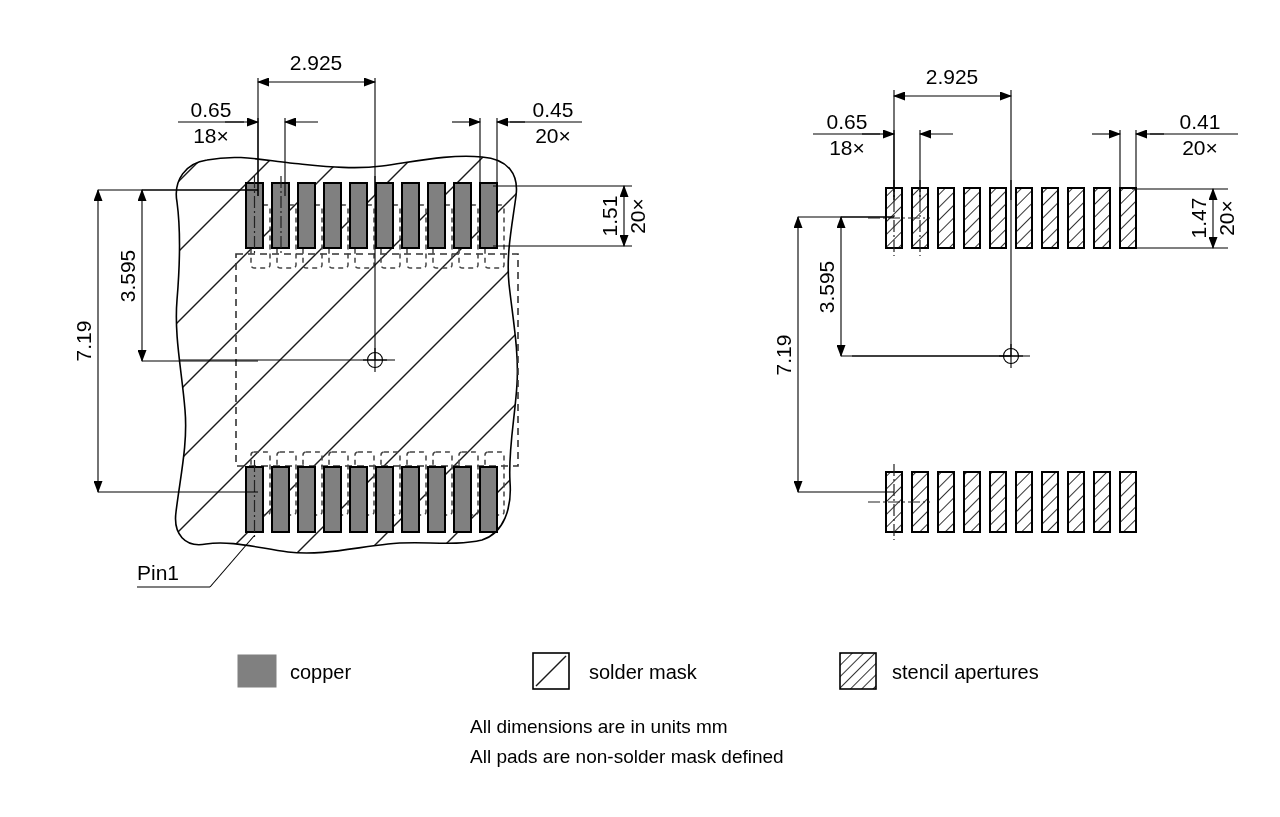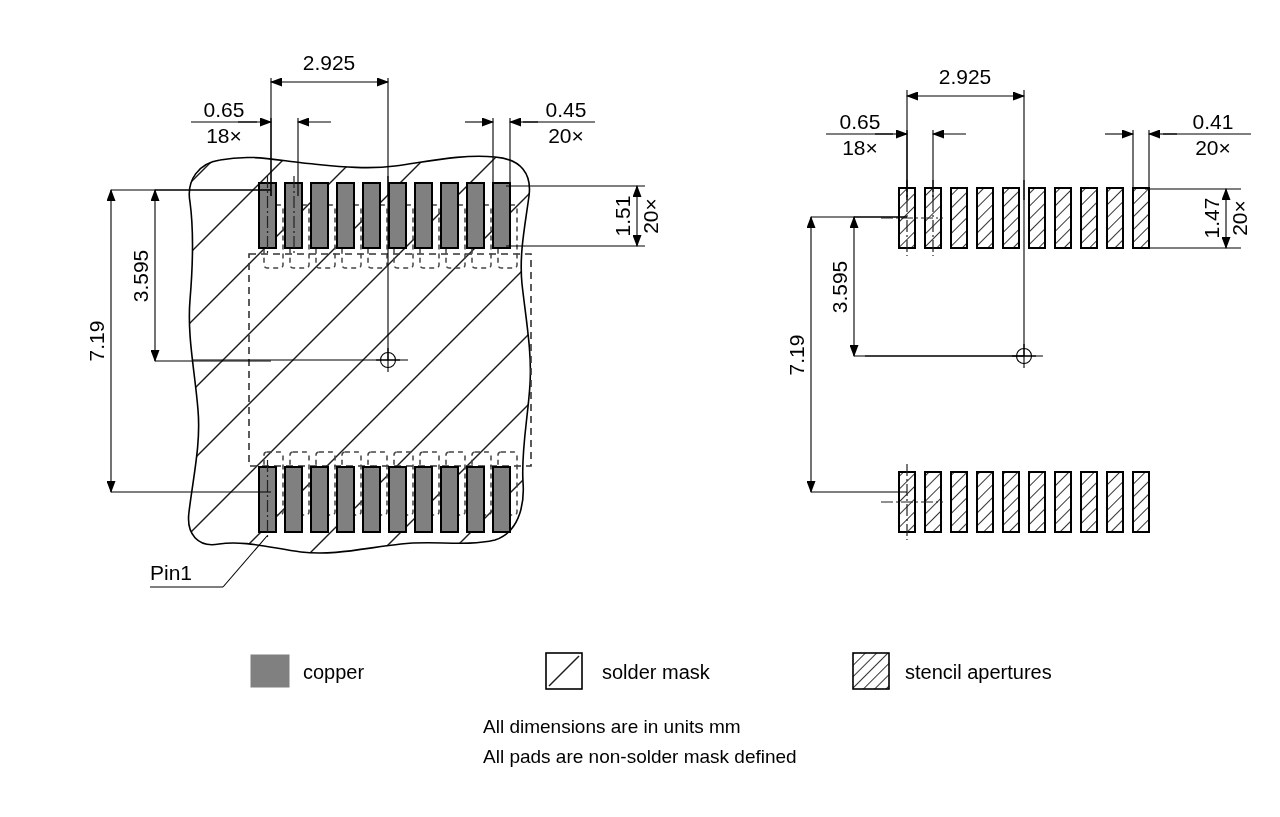--- a/index.html
+++ b/index.html
@@ -11,21 +11,21 @@
   body {
     width: 1280px;
     height: 817px;
     font-family: "Liberation Sans", sans-serif;
     color: #000000;
     overflow: hidden;
     position: relative;
   }
   #drawing-root {
     position: absolute;
-    left: 13px;
+    left: 0;
     top: 0;
     width: 1185px;
     height: 817px;
   }
   svg {
     display: block;
   }
   text {
     font-family: "Liberation Sans", sans-serif;
     fill: #000000;

